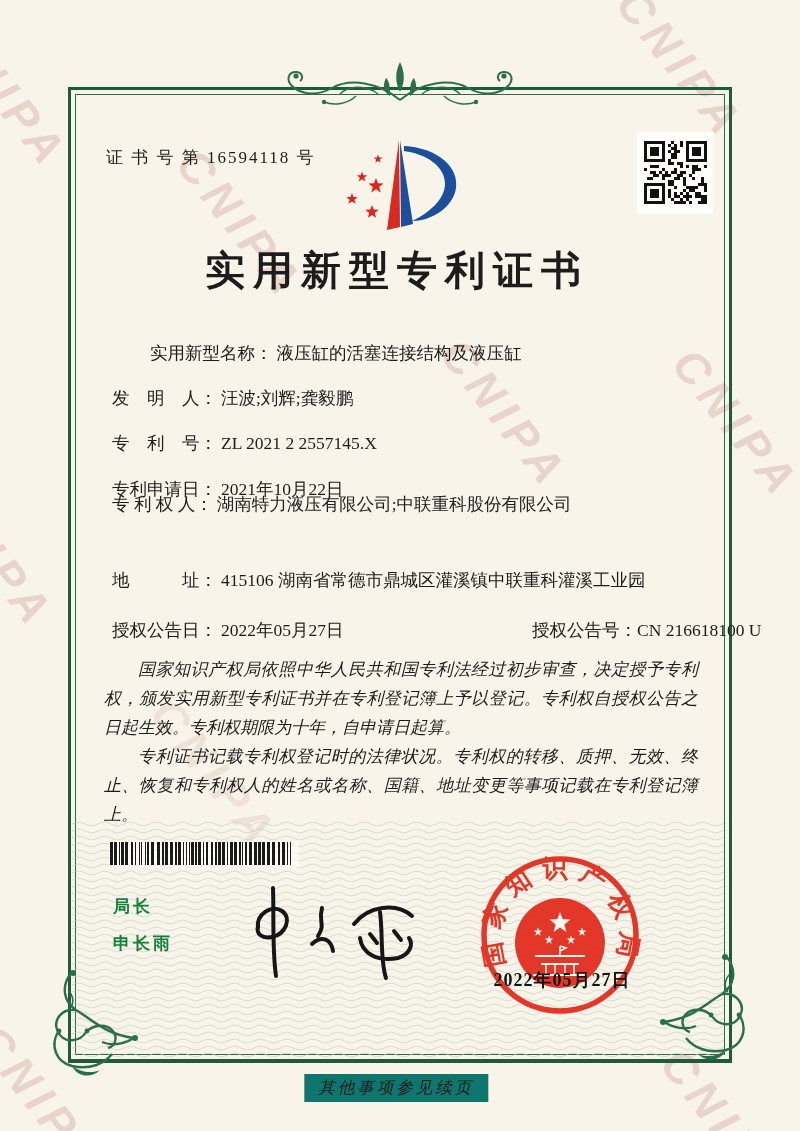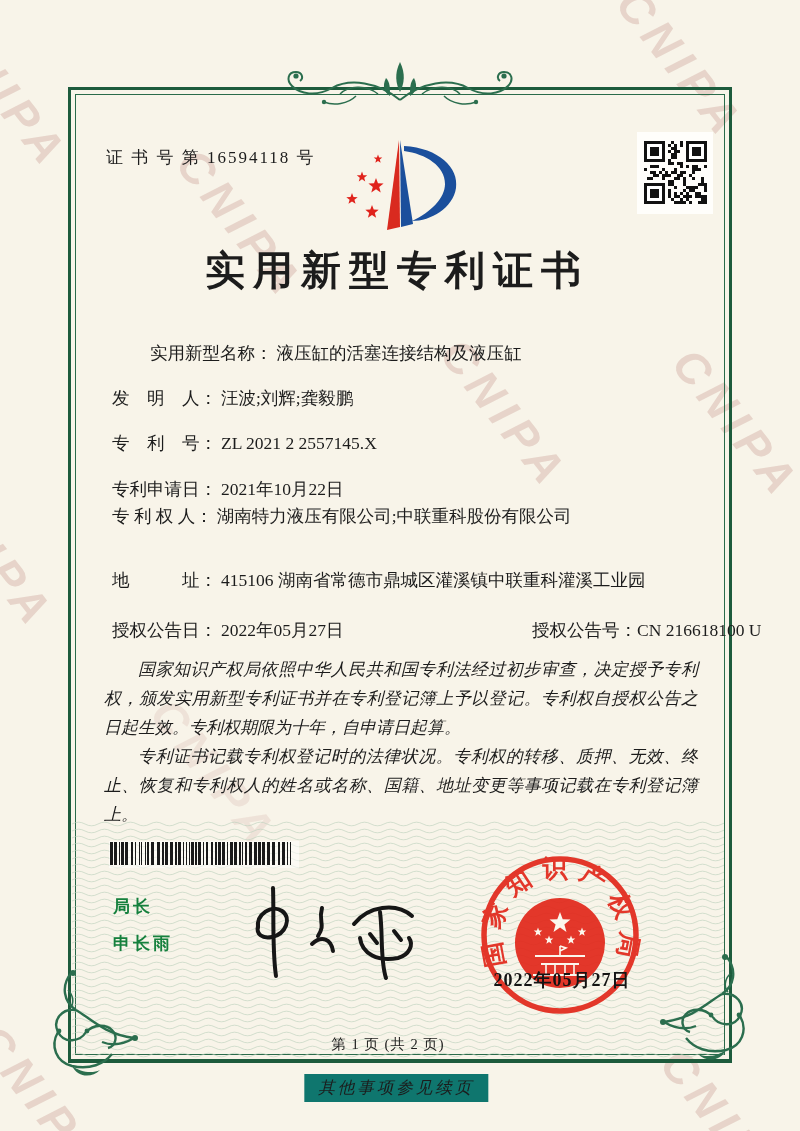--- a/index.html
+++ b/index.html
@@ -322,21 +322,21 @@
   </div>
   <div class="frow" style="top:386px;">
     <span class="lbl">发　明　人</span><span>：</span><span class="val">汪波;刘辉;龚毅鹏</span>
   </div>
   <div class="frow" style="top:431px;">
     <span class="lbl">专　利　号</span><span>：</span><span class="val">ZL 2021 2 2557145.X</span>
   </div>
   <div class="frow" style="top:477px;">
     <span class="lbl">专利申请日</span><span>：</span><span class="val">2021年10月22日</span>
   </div>
-  <div class="frow" style="top:504px;">
+  <div class="frow" style="top:492px;">
     <span class="lbl">专 利 权 人</span><span>：</span><span class="val">湖南特力液压有限公司;中联重科股份有限公司</span>
   </div>
   <div class="frow" style="top:568px;">
     <span class="lbl">地　　　址</span><span>：</span><span class="val">415106 湖南省常德市鼎城区灌溪镇中联重科灌溪工业园</span>
   </div>
   <div class="frow" style="top:618px; width:600px;">
     <span class="lbl">授权公告日</span><span>：</span><span class="val">2022年05月27日</span>
     <span class="grant-pair">
       <span>授权公告号</span><span>：</span><span>CN 216618100 U</span>
     </span>
@@ -438,16 +438,15 @@
           <path d="M-19,21 L19,21"></path>
           <path d="M-27,32 L27,32"></path>
           <path d="M-14,22 L-14,31 M-5,22 L-5,31 M5,22 L5,31 M14,22 L14,31" stroke-width="1.6"></path>
         </g>
         <path d="M0,3 L0,12 M0,3 L6,5 L0,8" stroke="#fdf8ee" stroke-width="1.6" fill="none"></path>
       </g>
     </g>
   </svg>
   <div class="seal-date">2022年05月27日</div>
 
-  <div class="page-info">第 1 页 (共 2 页)</div>
   <div class="cont-note">其他事项参见续页</div>
 
 </div>
 
 </body></html>

